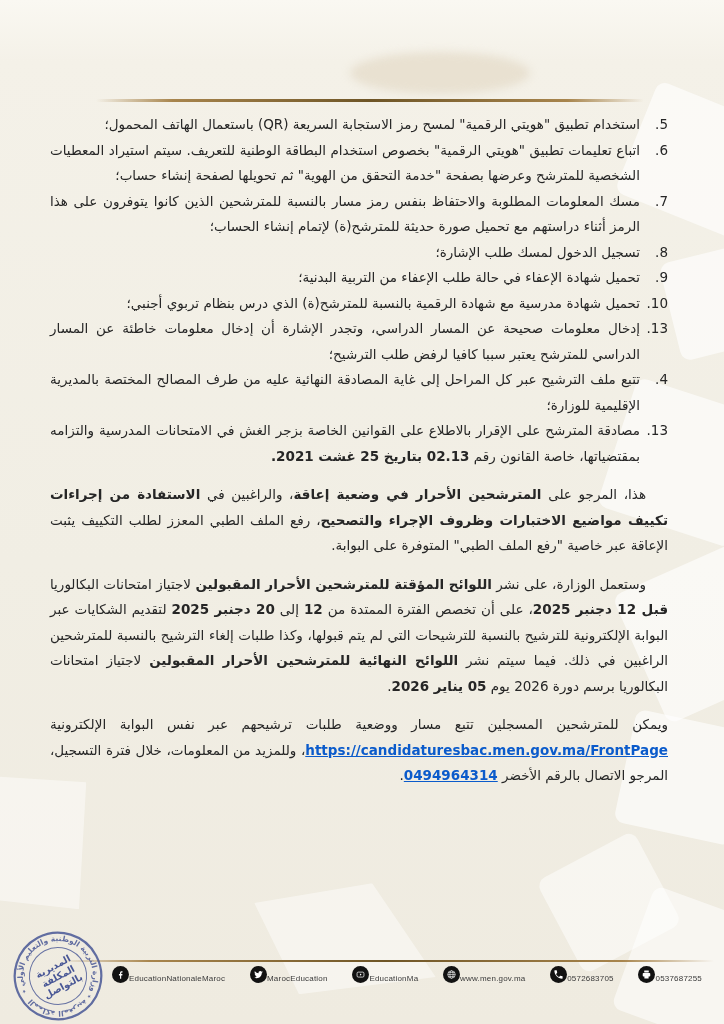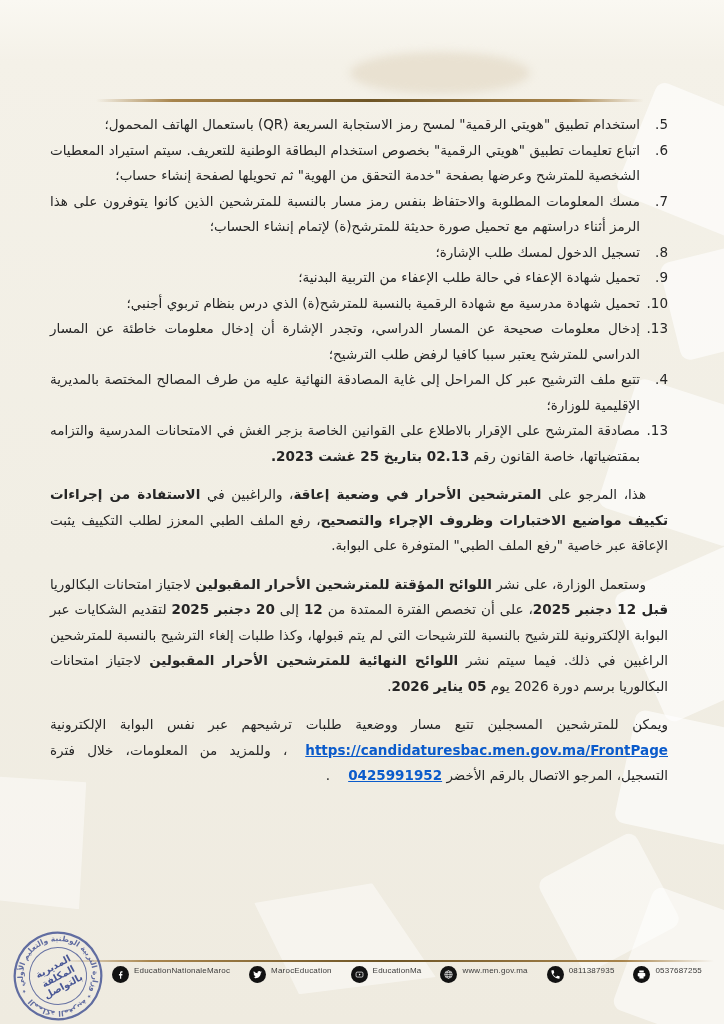--- a/index.html
+++ b/index.html
@@ -19,25 +19,25 @@
   
   .content{position:absolute;top:112px;right:56px;left:50px;direction:rtl;
            color:#262626;font-size:13.5px;line-height:25.5px;text-align:justify;}
   .li{display:flex;align-items:flex-start;}
   .num{flex:0 0 28px;text-align:right;white-space:nowrap;}
   .itext{flex:1;text-align:justify;}
   .para{margin:13px 0 0 0;}
   .para.indent{text-indent:22px;}
   .bold{font-weight:700;}
   a.link{color:#0b5bcb;text-decoration:underline;direction:ltr;unicode-bidi:embed;
-         font-weight:600;cursor:pointer;margin-left:18px;}
+         font-weight:600;cursor:pointer;}
   
   .socials{position:absolute;left:112px;right:22px;top:966px;display:flex;
            justify-content:space-between;align-items:center;direction:ltr;}
-  .soc{display:flex;align-items:flex-start;gap:5px;}
+  .soc{display:flex;align-items:flex-end;}
   .sicon{width:17px;height:17px;border-radius:50%;background:#121212;display:flex;
          align-items:center;justify-content:center;flex:0 0 17px;}
   .sicon svg{width:11px;height:11px;display:block;}
   .slabel{font-family:"Liberation Sans",sans-serif;font-size:8px;color:#3a3a3a;
           letter-spacing:.2px;white-space:nowrap;}
   
   .stamp{position:absolute;left:12px;top:930px;width:92px;height:92px;
          transform:rotate(-28deg);opacity:.92;z-index:3;}
   .stamp svg{width:100%;height:100%;}
 </style>
@@ -97,29 +97,29 @@
     <span class="itext"><span>إدخال معلومات صحيحة عن المسار الدراسي، وتجدر الإشارة أن إدخال معلومات خاطئة عن المسار الدراسي للمترشح يعتبر سببا كافيا لرفض طلب الترشيح؛</span></span>
   </div>
 
   <div class="li">
     <span class="num">4.</span>
     <span class="itext"><span>تتبع ملف الترشيح عبر كل المراحل إلى غاية المصادقة النهائية عليه من طرف المصالح المختصة بالمديرية الإقليمية للوزارة؛</span></span>
   </div>
 
   <div class="li">
     <span class="num">13.</span>
-    <span class="itext"><span>مصادقة المترشح على الإقرار بالاطلاع على القوانين الخاصة بزجر الغش في الامتحانات المدرسية والتزامه بمقتضياتها، خاصة القانون رقم </span><span class="bold">02.13 بتاريخ 25 غشت 2023.</span></span>
+    <span class="itext"><span>مصادقة المترشح على الإقرار بالاطلاع على القوانين الخاصة بزجر الغش في الامتحانات المدرسية والتزامه بمقتضياتها، خاصة القانون رقم </span><span class="bold">02.13 بتاريخ 25 غشت 2021.</span></span>
   </div>
 </div>
     <div id="paras">
   <p class="para indent"><span>هذا، المرجو على </span><span class="bold">المترشحين الأحرار في وضعية إعاقة</span><span>، والراغبين في </span><span class="bold">الاستفادة من إجراءات تكييف مواضيع الاختبارات وظروف الإجراء والتصحيح</span><span>، رفع الملف الطبي المعزز لطلب التكييف يثبت الإعاقة عبر خاصية "رفع الملف الطبي" المتوفرة على البوابة.</span></p>
 
   <p class="para indent"><span>وستعمل الوزارة، على نشر </span><span class="bold">اللوائح المؤقتة للمترشحين الأحرار المقبولين</span><span> لاجتياز امتحانات البكالوريا </span><span class="bold">قبل 12 دجنبر 2025</span><span>، على أن تخصص الفترة الممتدة من </span><span class="bold">12</span><span> إلى </span><span class="bold">20 دجنبر 2025</span><span> لتقديم الشكايات عبر البوابة الإلكترونية للترشيح بالنسبة للترشيحات التي لم يتم قبولها، وكذا طلبات إلغاء الترشيح بالنسبة للمترشحين الراغبين في ذلك. فيما سيتم نشر </span><span class="bold">اللوائح النهائية للمترشحين الأحرار المقبولين</span><span> لاجتياز امتحانات البكالوريا برسم دورة 2026 يوم </span><span class="bold">05 يناير 2026</span><span>.</span></p>
 
-  <p class="para"><span>ويمكن للمترشحين المسجلين تتبع مسار ووضعية طلبات ترشيحهم عبر نفس البوابة الإلكترونية </span><a class="link">https://candidaturesbac.men.gov.ma/FrontPage</a><span>، وللمزيد من المعلومات، خلال فترة التسجيل، المرجو الاتصال بالرقم الأخضر </span><a class="bold link">0425991952</a><span>.</span></p>
+  <p class="para"><span>ويمكن للمترشحين المسجلين تتبع مسار ووضعية طلبات ترشيحهم عبر نفس البوابة الإلكترونية </span><a class="link">https://candidaturesbac.men.gov.ma/FrontPage</a><span>، وللمزيد من المعلومات، خلال فترة التسجيل، المرجو الاتصال بالرقم الأخضر </span><a class="bold link">0494964314</a><span>.</span></p>
 </div>
   </div>
 
   <div class="stamp">
     <svg viewBox="0 0 100 100">
       <circle cx="50" cy="50" r="47" fill="none" stroke="#3a4a8f" stroke-width="2.4" opacity=".85"></circle>
       <circle cx="50" cy="50" r="31" fill="none" stroke="#3a4a8f" stroke-width="1.1" opacity=".8"></circle>
       <defs>
           <path id="ringPath" d="M 50,50 m -38,0 a 38,38 0 1,1 76,0 a 38,38 0 1,1 -76,0"></path>
         </defs>
@@ -171,21 +171,21 @@
         </span>
     <span class="slabel">www.men.gov.ma</span>
   </div>
 
   <div class="soc">
     <span class="sicon">
           <svg viewBox="0 0 24 24">
             <path fill="#fff" d="M6.6 10.8c1.4 2.8 3.7 5.1 6.5 6.5l2.2-2.2c.3-.3.7-.4 1-.2 1.1.4 2.4.6 3.6.6.6 0 1 .4 1 1V20c0 .6-.4 1-1 1C10.8 21 3 13.2 3 3.9c0-.6.4-1 1-1h3.5c.6 0 1 .4 1 1 0 1.3.2 2.5.6 3.6.1.3 0 .7-.2 1l-2.3 2.3z"></path>
           </svg>
         </span>
-    <span class="slabel">0811387935</span>
+    <span class="slabel">0572683705</span>
   </div>
 
   <div class="soc">
     <span class="sicon">
           <svg viewBox="0 0 24 24" fill="#fff">
             <rect x="7" y="3.2" width="10" height="4.2" rx=".6"></rect>
             <rect x="3.8" y="8.8" width="16.4" height="7.4" rx="1.6"></rect>
             <rect x="7.4" y="14.4" width="9.2" height="6.2" rx=".6"></rect>
           </svg>
         </span>

